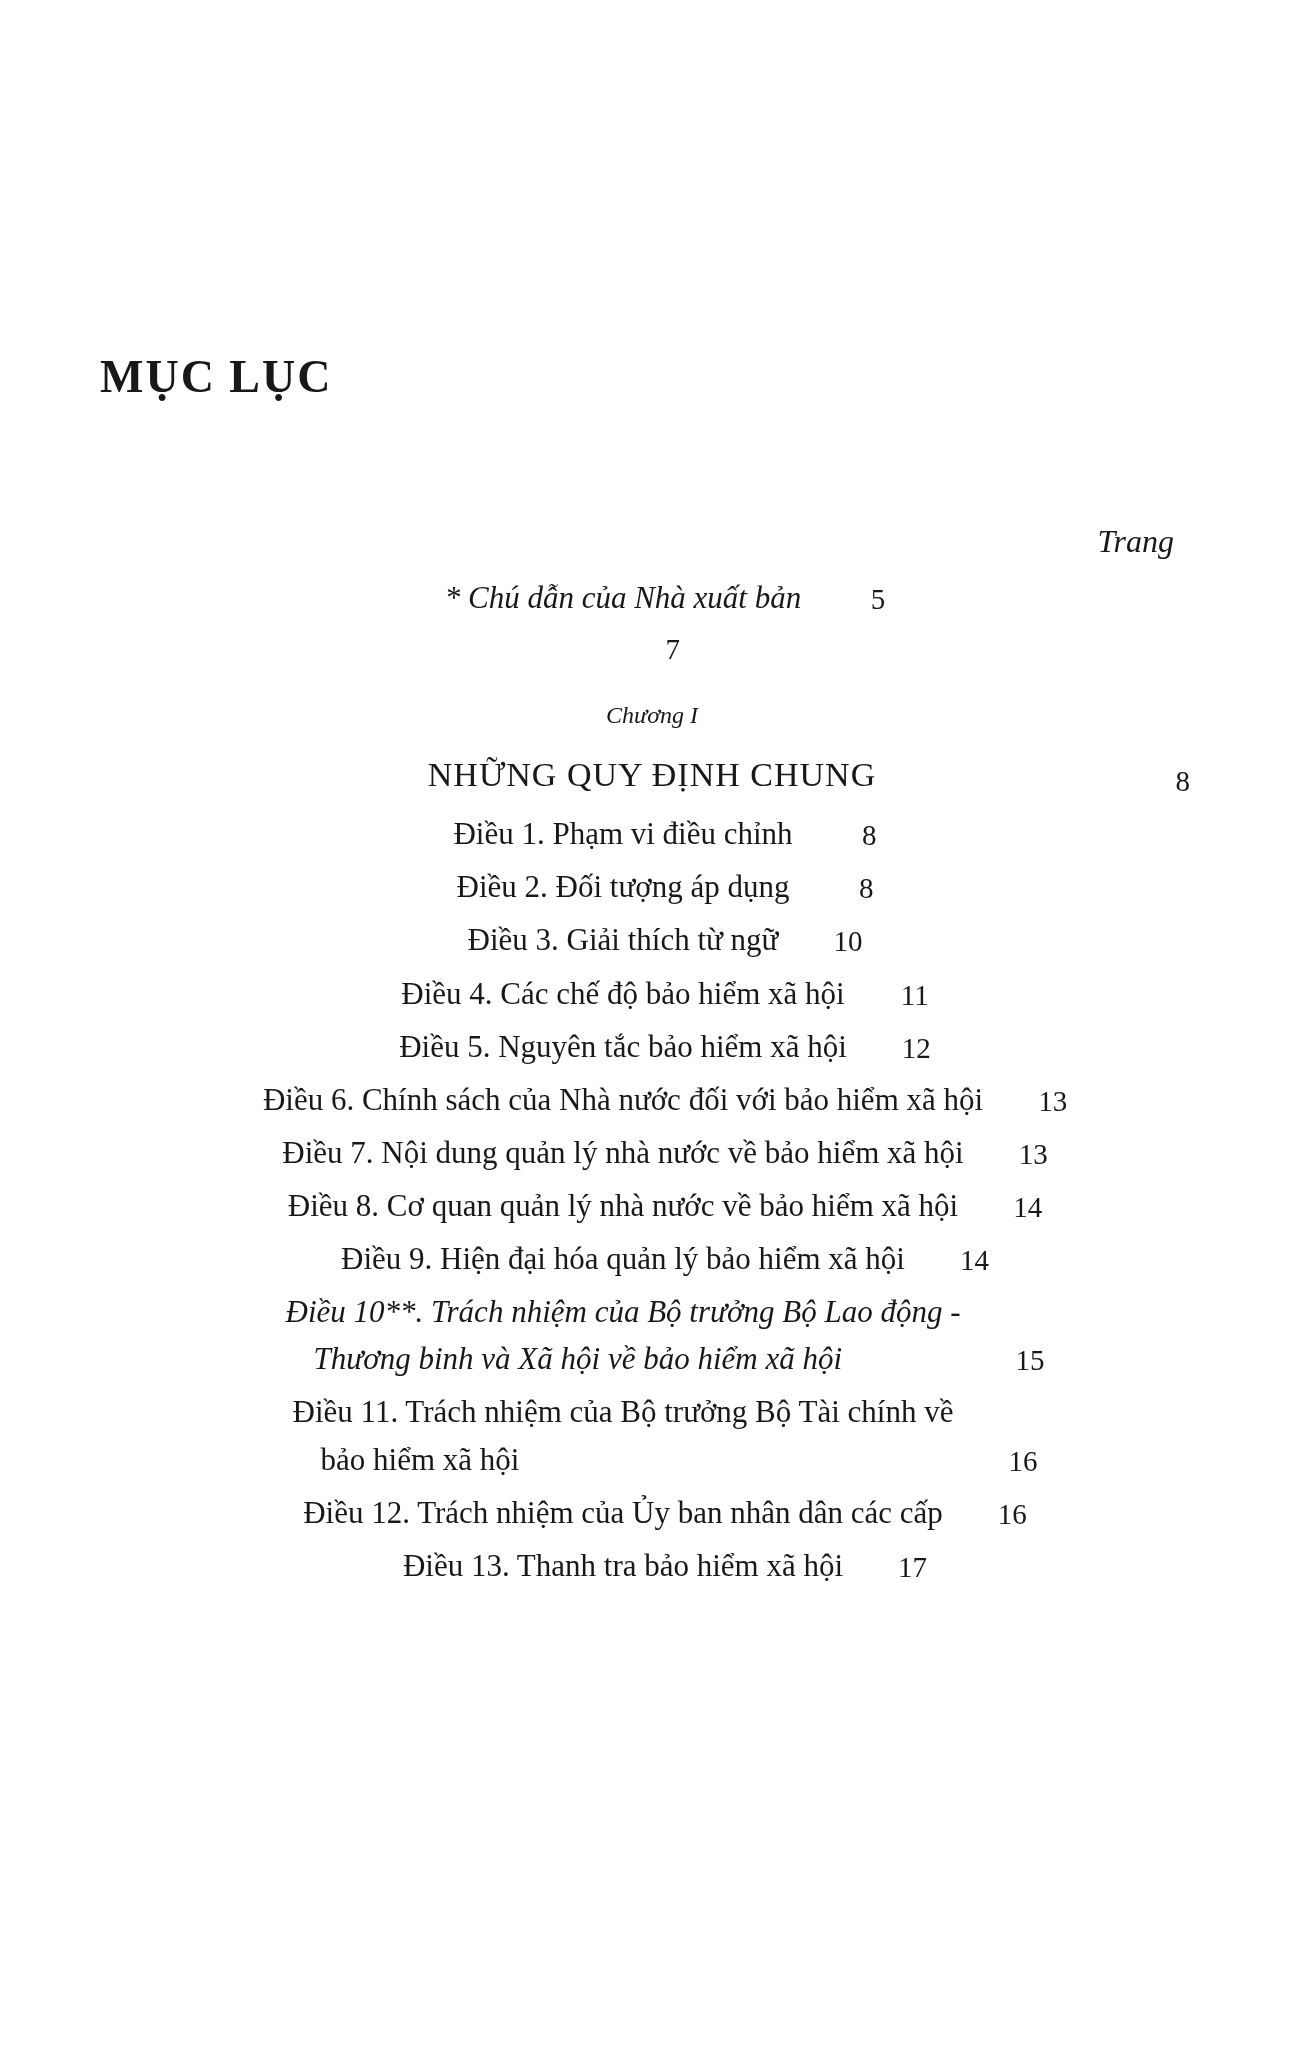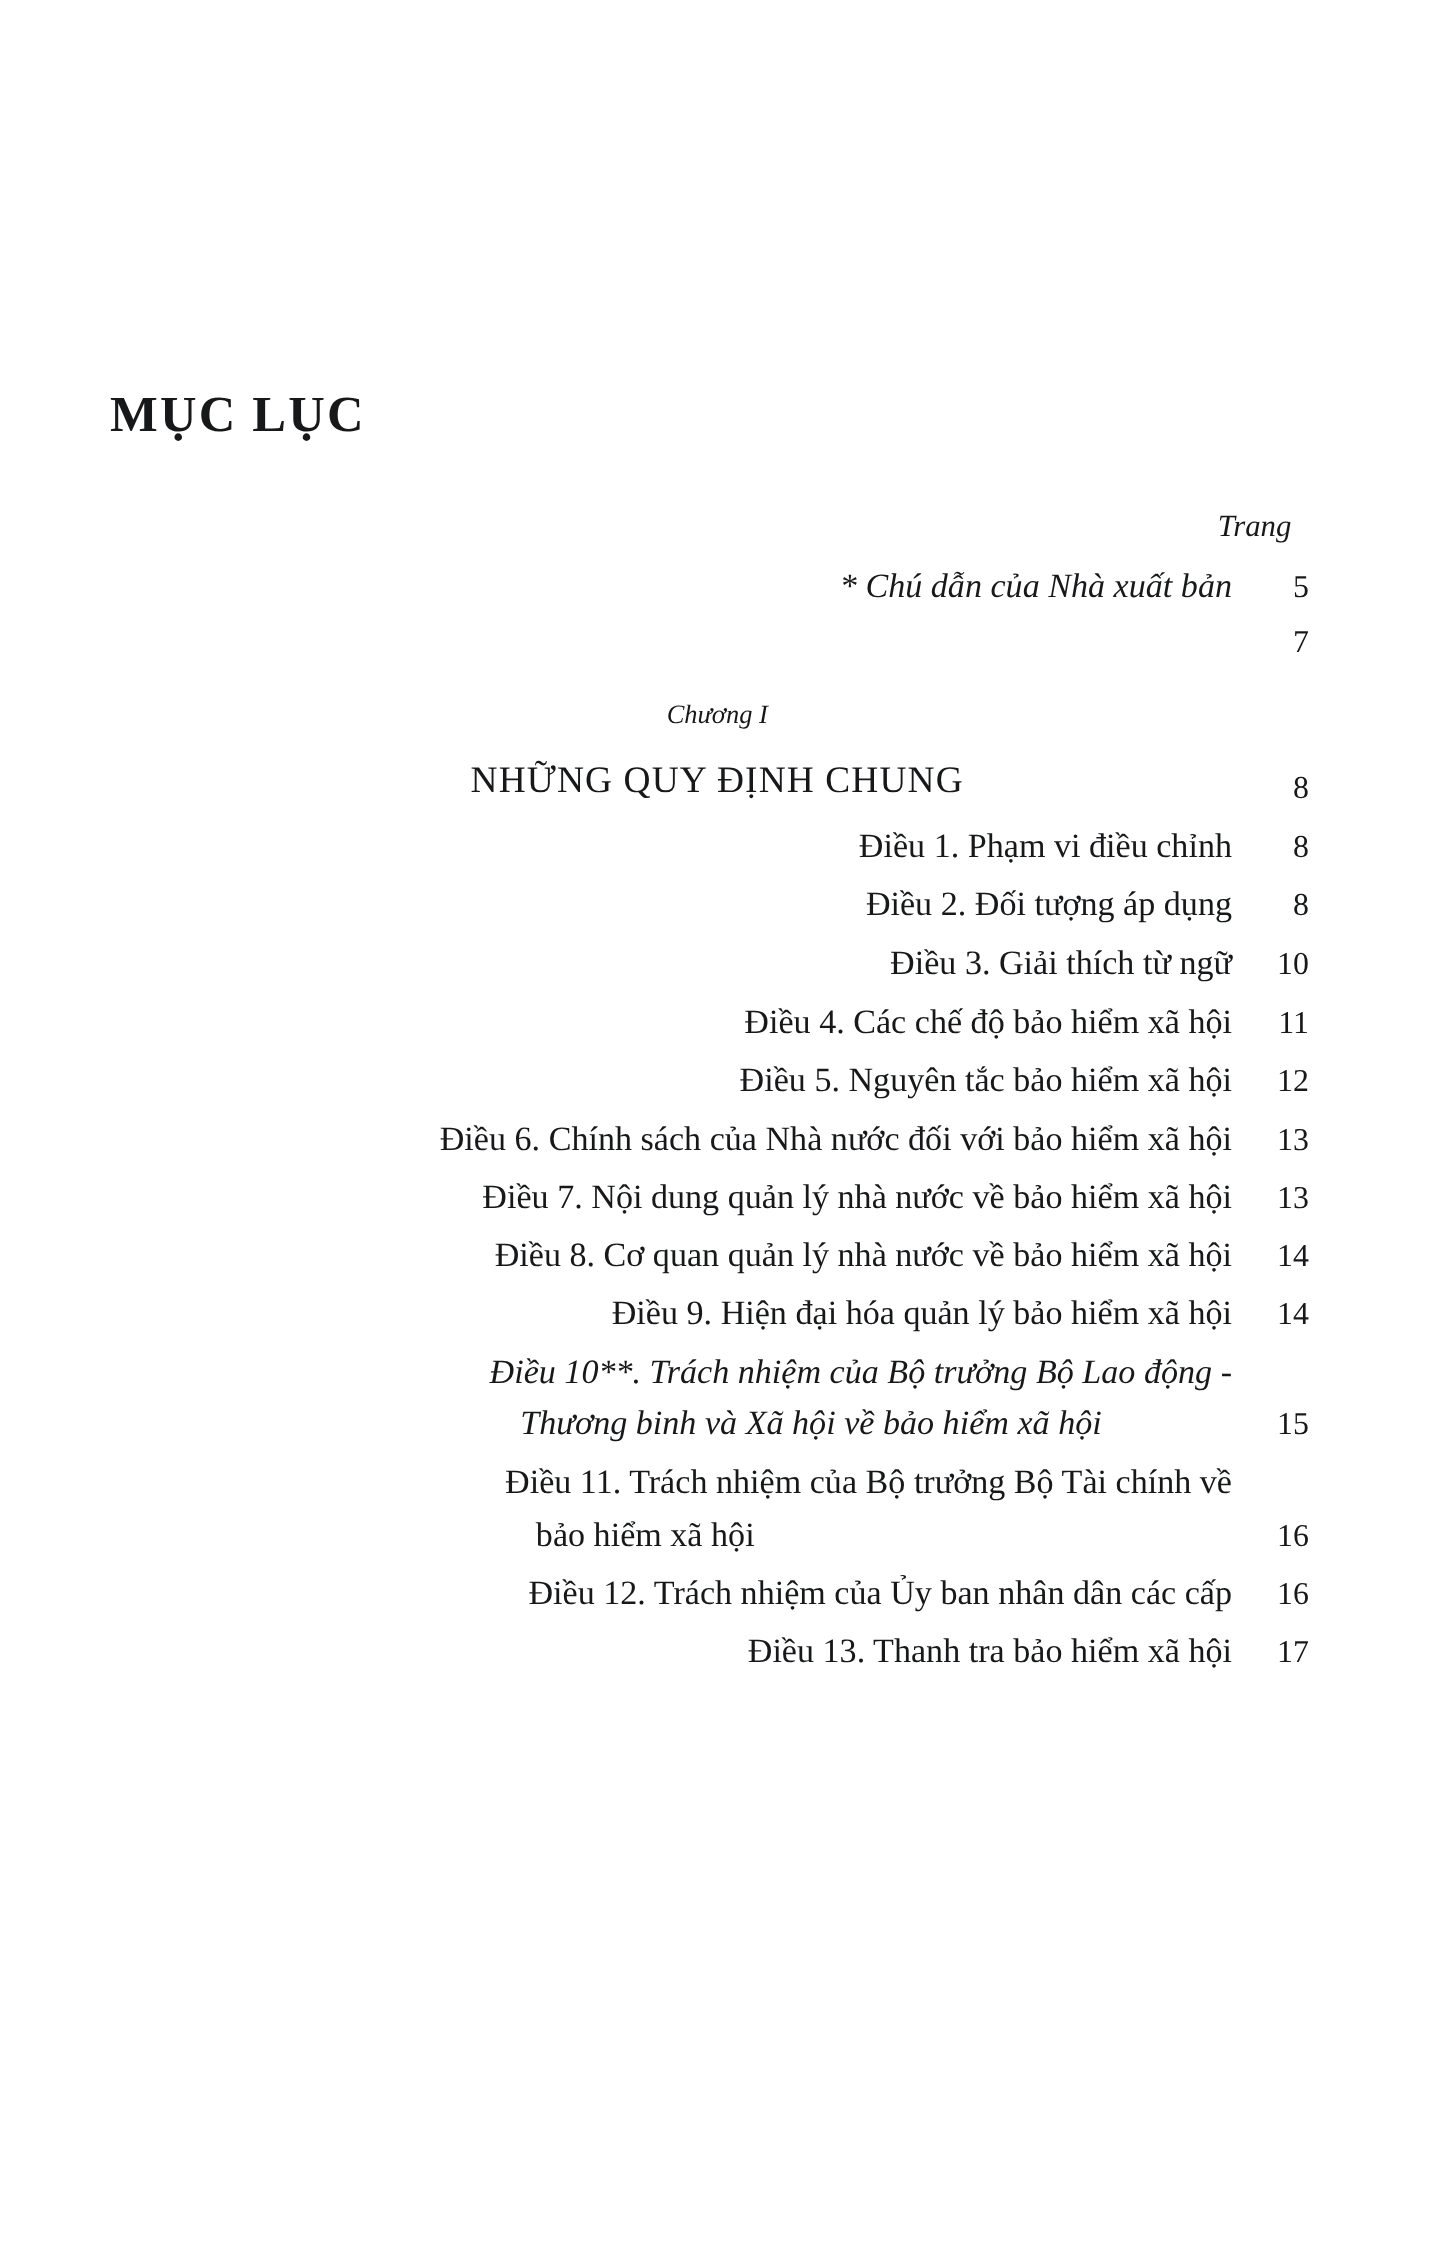--- a/index.html
+++ b/index.html
@@ -26,35 +26,36 @@
     text-align: left;
     font-size: 46px;
     font-weight: bold;
     letter-spacing: 2px;
     margin-top: 350px;
     font-family: "Liberation Serif", serif;
   }
   .trang-label {
     text-align: right;
     font-style: italic;
-    font-size: 28px;
-    margin-top: 60px;
+    font-size: 32px;
+    margin-top: 120px;
     margin-right: 30px;
     font-family: "Liberation Serif", serif;
   }
   .toc {
     margin-top: 14px;
   }
   .entry {
     display: flex;
     align-items: flex-start;
-    justify-content: flex-end;
+    justify-content: center;
     font-size: 31px;
     line-height: 1.52;
     margin-bottom: 6px;
+    gap: 14px;
   }
   .entry .text {
     flex: 0 1 auto;
     padding-left: 40px;
     max-width: 900px;
   }
   .entry .pg {
     flex: 0 0 auto;
     width: 70px;
     text-align: right;

